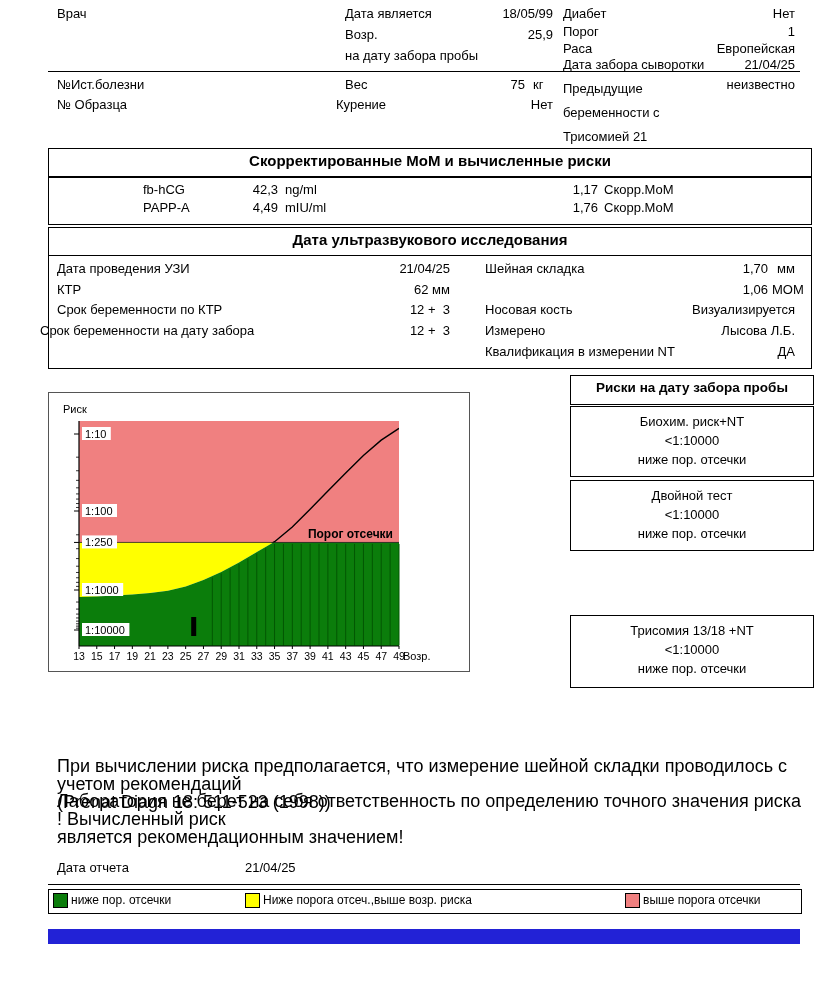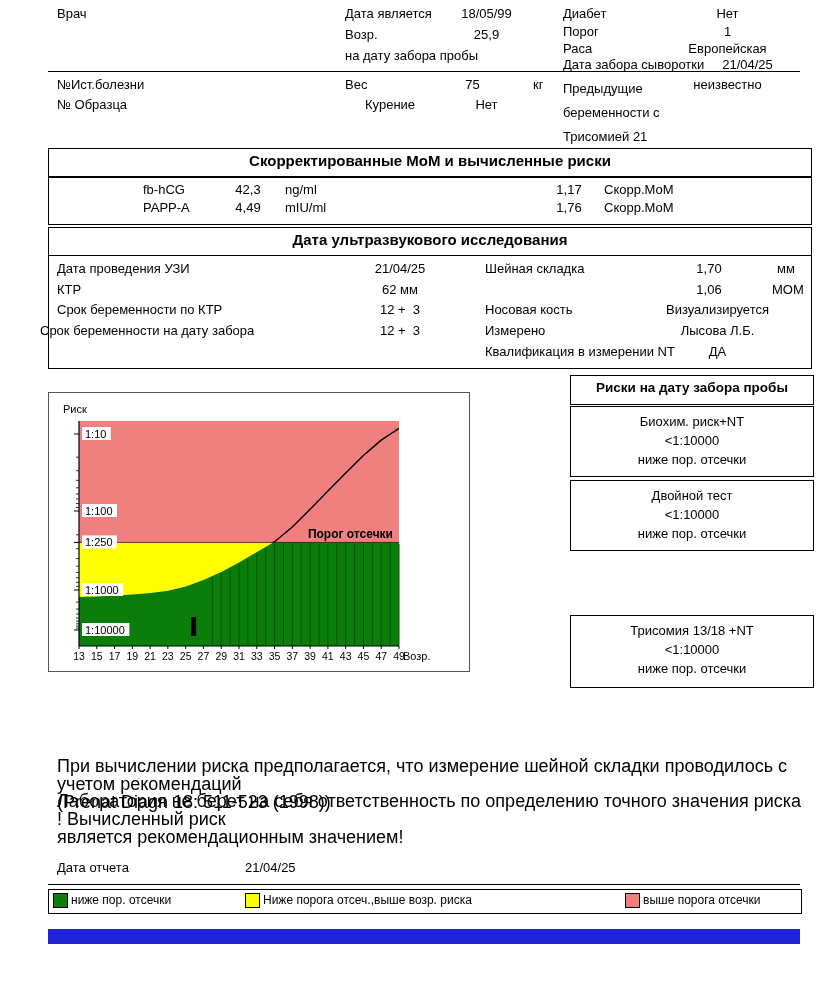--- a/index.html
+++ b/index.html
@@ -1,19 +1,19 @@
 <!DOCTYPE html>
 <html><head>
 <meta charset="utf-8">
 <style>
   html,body{margin:0;padding:0}
   body{width:830px;height:1000px;background:#fff;overflow:hidden}
   #page{position:relative;width:830px;height:1000px;font-family:"Liberation Sans","DejaVu Sans",sans-serif;font-size:13px;color:#000}
   .abs{position:absolute;white-space:nowrap}
-  .r{text-align:center}
+  .r{text-align:right}
   .pre{white-space:pre}
   .wrap{white-space:normal;line-height:24px}
   .box{border:1px solid #000}
   .title{font-weight:bold;font-size:15px;text-align:center;padding-top:3px}
   .title2{font-weight:bold;font-size:13.5px;text-align:center;padding-top:4px}
   .riskbox{text-align:center;font-size:13px;line-height:19px;padding-top:5px}
   .hr{border-top:1px solid #000;height:0}
   .note{font-size:18px;line-height:18px;white-space:pre-line}
   .swatch{width:13px;height:13px;border:1px solid #000}
   .legendlbl{font-size:12px}
@@ -43,21 +43,21 @@
   <div class="abs" style="left:563px;top:57px">Дата забора сыворотки</div>
   <div class="abs r" style="left:700px;top:57px;width:95px">21/04/25</div>
 
   <div class="abs hr" style="left:48px;top:71px;width:752px"></div>
 
   <div class="abs" style="left:57px;top:77px">№Ист.болезни</div>
   <div class="abs" style="left:57px;top:97px">№ Образца</div>
   <div class="abs" style="left:345px;top:77px">Вес</div>
   <div class="abs r" style="left:420px;top:77px;width:105px">75</div>
   <div class="abs" style="left:533px;top:77px">кг</div>
-  <div class="abs" style="left:365px;top:97px">Курение</div>
+  <div class="abs" style="left:336px;top:97px">Курение</div>
   <div class="abs r" style="left:420px;top:97px;width:133px">Нет</div>
 
   <div class="abs wrap" style="left:563px;top:77px;width:122px">Предыдущие беременности с Трисомией 21</div>
   <div class="abs r" style="left:660px;top:77px;width:135px">неизвестно</div>
 
   <div class="abs box title" style="left:48px;top:148px;width:762px;height:24px">Скорректированные МоМ и вычисленные риски</div>
   <div class="abs box" style="left:48px;top:177px;width:762px;height:46px"></div>
 
   <div class="abs" style="left:143px;top:182px">fb-hCG</div>
   <div class="abs r" style="left:218px;top:182px;width:60px">42,3</div>

